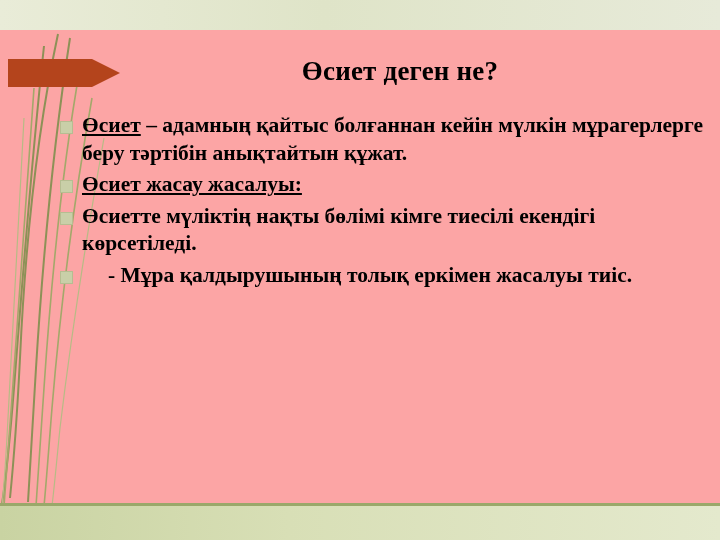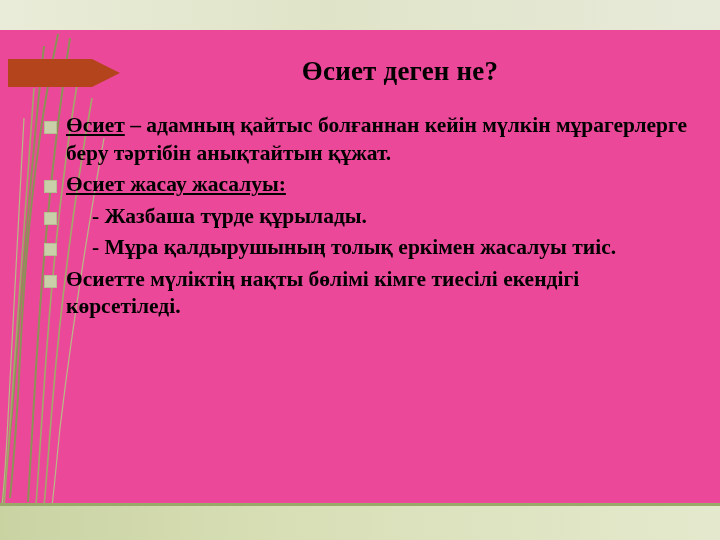--- a/index.html
+++ b/index.html
@@ -11,21 +11,21 @@
     height: 540px;
     font-family: "Liberation Serif", serif;
     background: #ffffff;
     overflow: hidden;
   }
 
   .slide {
     position: relative;
     width: 720px;
     height: 540px;
-    background: #ec4899;
+    background: #fca5a5;
     box-sizing: border-box;
     overflow: hidden;
   }
 
   
   .top-band {
     position: absolute;
     left: 0; top: 0;
     width: 720px; height: 30px;
     background: linear-gradient(to right, #e9ecd8 0%, #dfe4c8 45%, #e7ead9 100%);
@@ -75,21 +75,21 @@
     font-family: "Liberation Serif", serif;
     font-size: 27px;
     font-weight: bold;
     color: #000000;
     letter-spacing: 0.2px;
   }
 
   
   .body {
     position: absolute;
-    left: 44px;
+    left: 60px;
     top: 112px;
     width: 650px;
   }
   .bullet-row {
     display: flex;
     align-items: flex-start;
     margin-bottom: 4px;
   }
   .bullet-marker {
     flex: 0 0 auto;
@@ -162,40 +162,34 @@
       <div class="bullet-text"><span class="u">Өсиет</span><span> – адамның қайтыс болғаннан кейін мүлкін мұрагерлерге беру тәртібін анықтайтын құжат.</span></div>
     </div>
 
     <div class="bullet-row">
       <div class="bullet-marker">
           <span class="sq"></span>
         </div>
       <div class="bullet-text"><span class="u">Өсиет жасау жасалуы:</span></div>
     </div>
 
-    <div class="bullet-row">
-      <div class="bullet-marker">
-          <span class="sq"></span>
-        </div>
-      <div class="bullet-text"><span class="indent"></span><span>- Жазбаша түрде құрылады.</span></div>
-    </div>
 
 
     <div class="bullet-row">
       <div class="bullet-marker">
           <span class="sq"></span>
         </div>
-      <div class="bullet-text"><span class="indent"></span><span>- Мұра қалдырушының толық еркімен жасалуы тиіс.</span></div>
+      <div class="bullet-text"><span>Өсиетте мүліктің нақты бөлімі кімге тиесілі екендігі көрсетіледі.</span></div>
     </div>
 
     <div class="bullet-row">
       <div class="bullet-marker">
           <span class="sq"></span>
         </div>
-      <div class="bullet-text"><span>Өсиетте мүліктің нақты бөлімі кімге тиесілі екендігі көрсетіледі.</span></div>
+      <div class="bullet-text"><span class="indent"></span><span>- Мұра қалдырушының толық еркімен жасалуы тиіс.</span></div>
     </div>
 
   </div>
 
   <div class="bottom-band-line"></div>
   <div class="bottom-band"></div>
 
 </div>
 
 </body></html>

